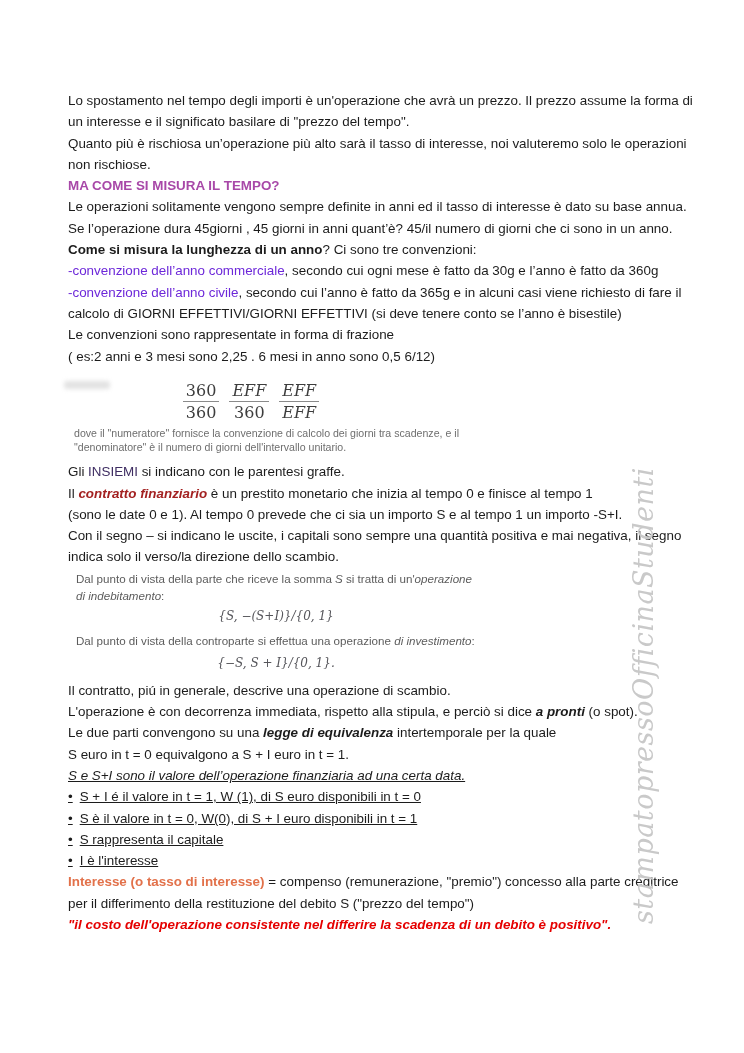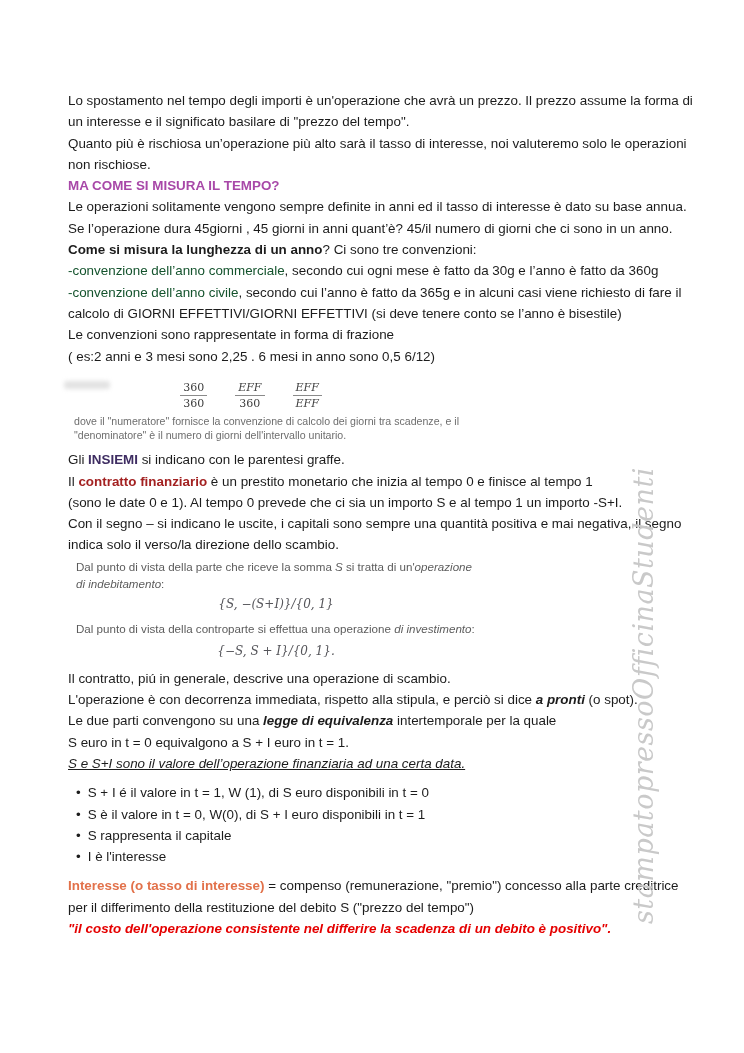--- a/index.html
+++ b/index.html
@@ -8,38 +8,38 @@
     font-family:"Liberation Sans",sans-serif;overflow:hidden;
   }
   .content{
     position:absolute;left:68px;top:90px;width:626px;
     font-size:13.4px;line-height:21.3px;color:#1c1c1c;
   }
   .content p{margin:0;}
   .b{font-weight:bold;}
   .bi{font-weight:bold;font-style:italic;text-align:right;}
   .h-purple{color:#A848A8;font-weight:bold;}
-  .conv{color:#14532d;}
-  .term-insiemi{color:#3E2D62;font-weight:bold;}
-  .term-darkred{color:#A32121;font-weight:bold;}
+  .conv{color:#6d28d9;}
+  .term-insiemi{color:#3E2D62;font-weight:normal;}
+  .term-darkred{color:#A32121;font-weight:bold;font-style:italic;}
   .term-orange{color:#E2714A;font-weight:bold;}
   .red-line{color:#E50000;font-weight:bold;font-style:italic;}
   .ul-it{font-style:italic;text-decoration:underline;}
 
   
   .img-fractions{
     position:relative;width:430px;margin:14px 0 7px -6px;color:#4a4a4a;
   }
   .artifact{
     position:absolute;left:2px;top:0px;width:46px;height:8px;
     background:#e2e2e2;filter:blur(2px);border-radius:3px;
   }
   .frac-row{
-    display:flex;justify-content:center;gap:28px;margin-right:52px;
-    font-family:"DejaVu Serif",serif;font-size:11px;line-height:1.2;color:#3d3d3d;
+    display:flex;justify-content:center;gap:10px;margin-right:52px;
+    font-family:"DejaVu Serif",serif;font-size:16px;line-height:1.2;color:#3d3d3d;
   }
   .frac{display:inline-block;text-align:center;}
   .frac .num{display:block;border-bottom:1px solid #8a8a8a;padding:0 3px 1px;}
   .frac .den{display:block;padding:1px 3px 0;}
   .frac .eff{font-style:italic;}
   .img-caption{
     margin-top:5px;padding-left:12px;font-size:10.6px;line-height:13.5px;color:#6e6e6e;
   }
 
   
@@ -48,21 +48,21 @@
     font-size:11.6px;line-height:17px;
   }
   .img-excerpt .ex-line1{width:400px;}
   .img-excerpt .it{font-style:italic;}
   .ex-formula{
     width:400px;text-align:center;font-family:"DejaVu Serif",serif;
     font-style:italic;font-size:12px;color:#55555a;margin:4px 0 7px;
   }
   .ex-formula.last{margin:6px 0 0;}
 
-  ul.blist{list-style:none;margin:8px;padding:0;}
+  ul.blist{list-style:none;margin:0;padding:0;text-decoration:underline;}
   ul.blist li{margin:0;}
   .blt{margin-right:7px;}
 
   .watermark{
     position:absolute;left:448px;top:714px;width:390px;height:30px;
     transform:rotate(-90deg);transform-origin:center;
     font-family:"DejaVu Serif",serif;font-style:italic;font-size:27px;
     color:#c9c9c9;text-align:center;white-space:nowrap;letter-spacing:0.5px;
   }
   .page-number{

